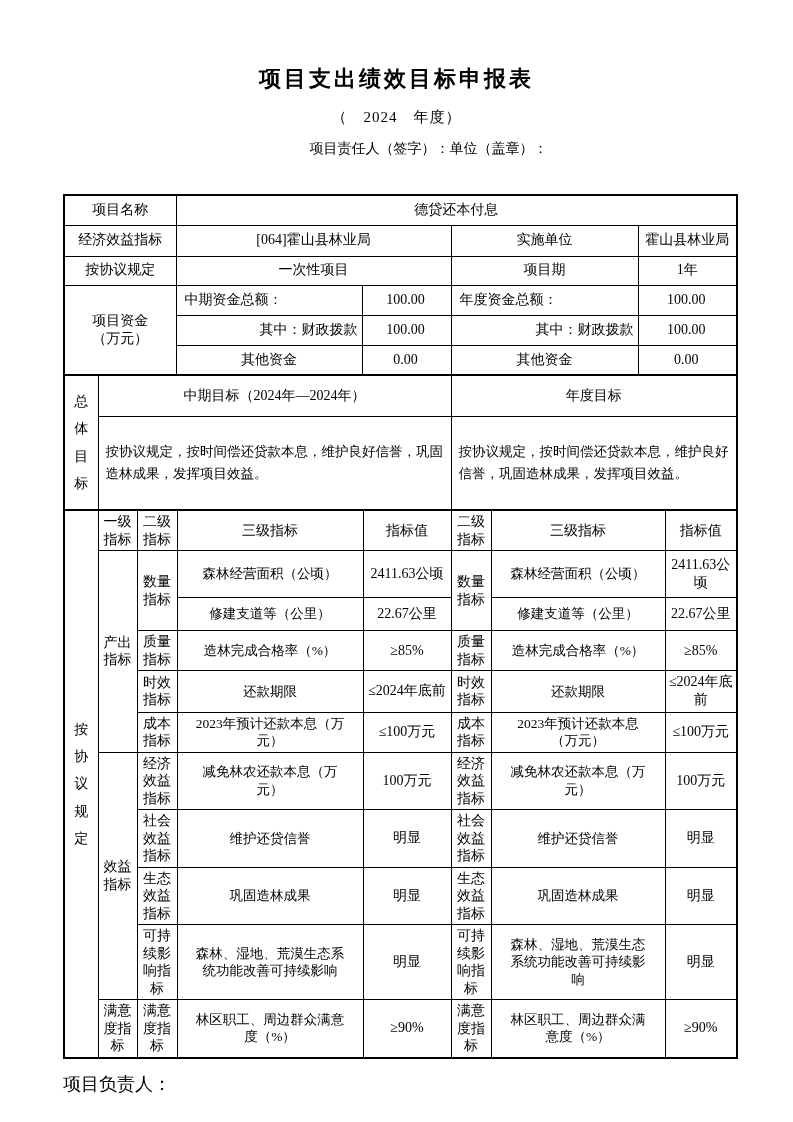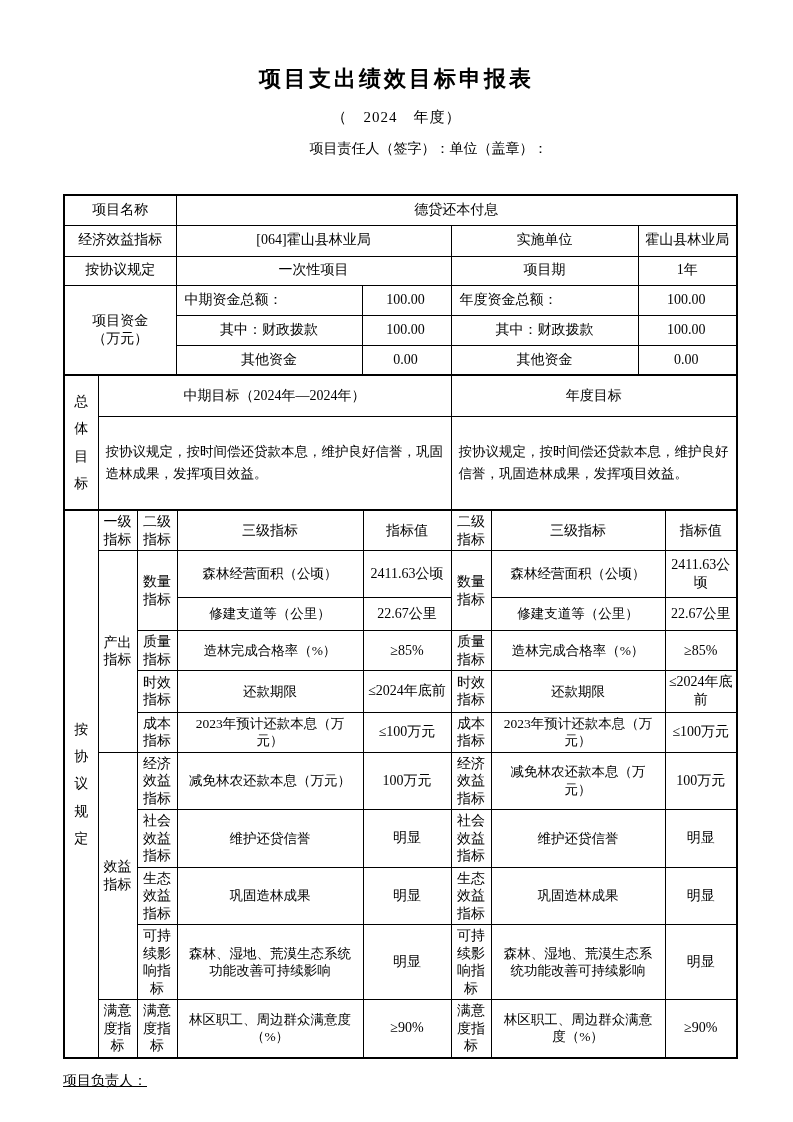--- a/index.html
+++ b/index.html
@@ -21,30 +21,30 @@
   table {
     border-collapse:collapse; table-layout:fixed;
     margin-left:63px; width:673px; border:2px solid #000;margin-top:36px;
   }
   .t2, .t3 { margin-top:-2px; }
   td {
     border:1px solid #000; text-align:center; vertical-align:middle;
     padding:2px 4px; font-size:14px; line-height:1.3; word-break:break-word;
   }
   .left   { text-align:left; padding-left:8px; }
-  .indent { text-align:center; }
+  .indent { text-align:right; }
   .num    { text-align:center; padding-right:6px; }
   .vert   { width:1em; margin:10px auto; line-height:1.95; word-break:break-all; text-align:center; }
   .goal   { text-align:left; padding:6px 7px; line-height:1.62; font-size:13.5px; vertical-align:middle; }
   .l2     { padding:2px 2px; line-height:1.25; }
-  .l3     { font-size:13.5px; padding:2px 7px;margin-left:44px; }
+  .l3     { font-size:13.5px; padding:2px 16px;margin-left:44px; }
   .vall   { white-space:nowrap; padding:2px 2px; }
   .valr   { padding:2px 3px; }
   .wrapcell { white-space:pre-line; }
-  .footer { margin:13px 0 0 63px; font-size:14px;text-decoration:underline; }
+  .footer { margin:13px 0 0 63px; font-size:18px; }
 </style>
 </head>
 <body>
 
 <div class="title">项目支出绩效目标申报表</div>
 <div class="subtitle">（　2024　年度）</div>
 <div class="signrow">
   <span>项目责任人（签字）：</span>
   <span>单位（盖章）：</span>
 </div>

